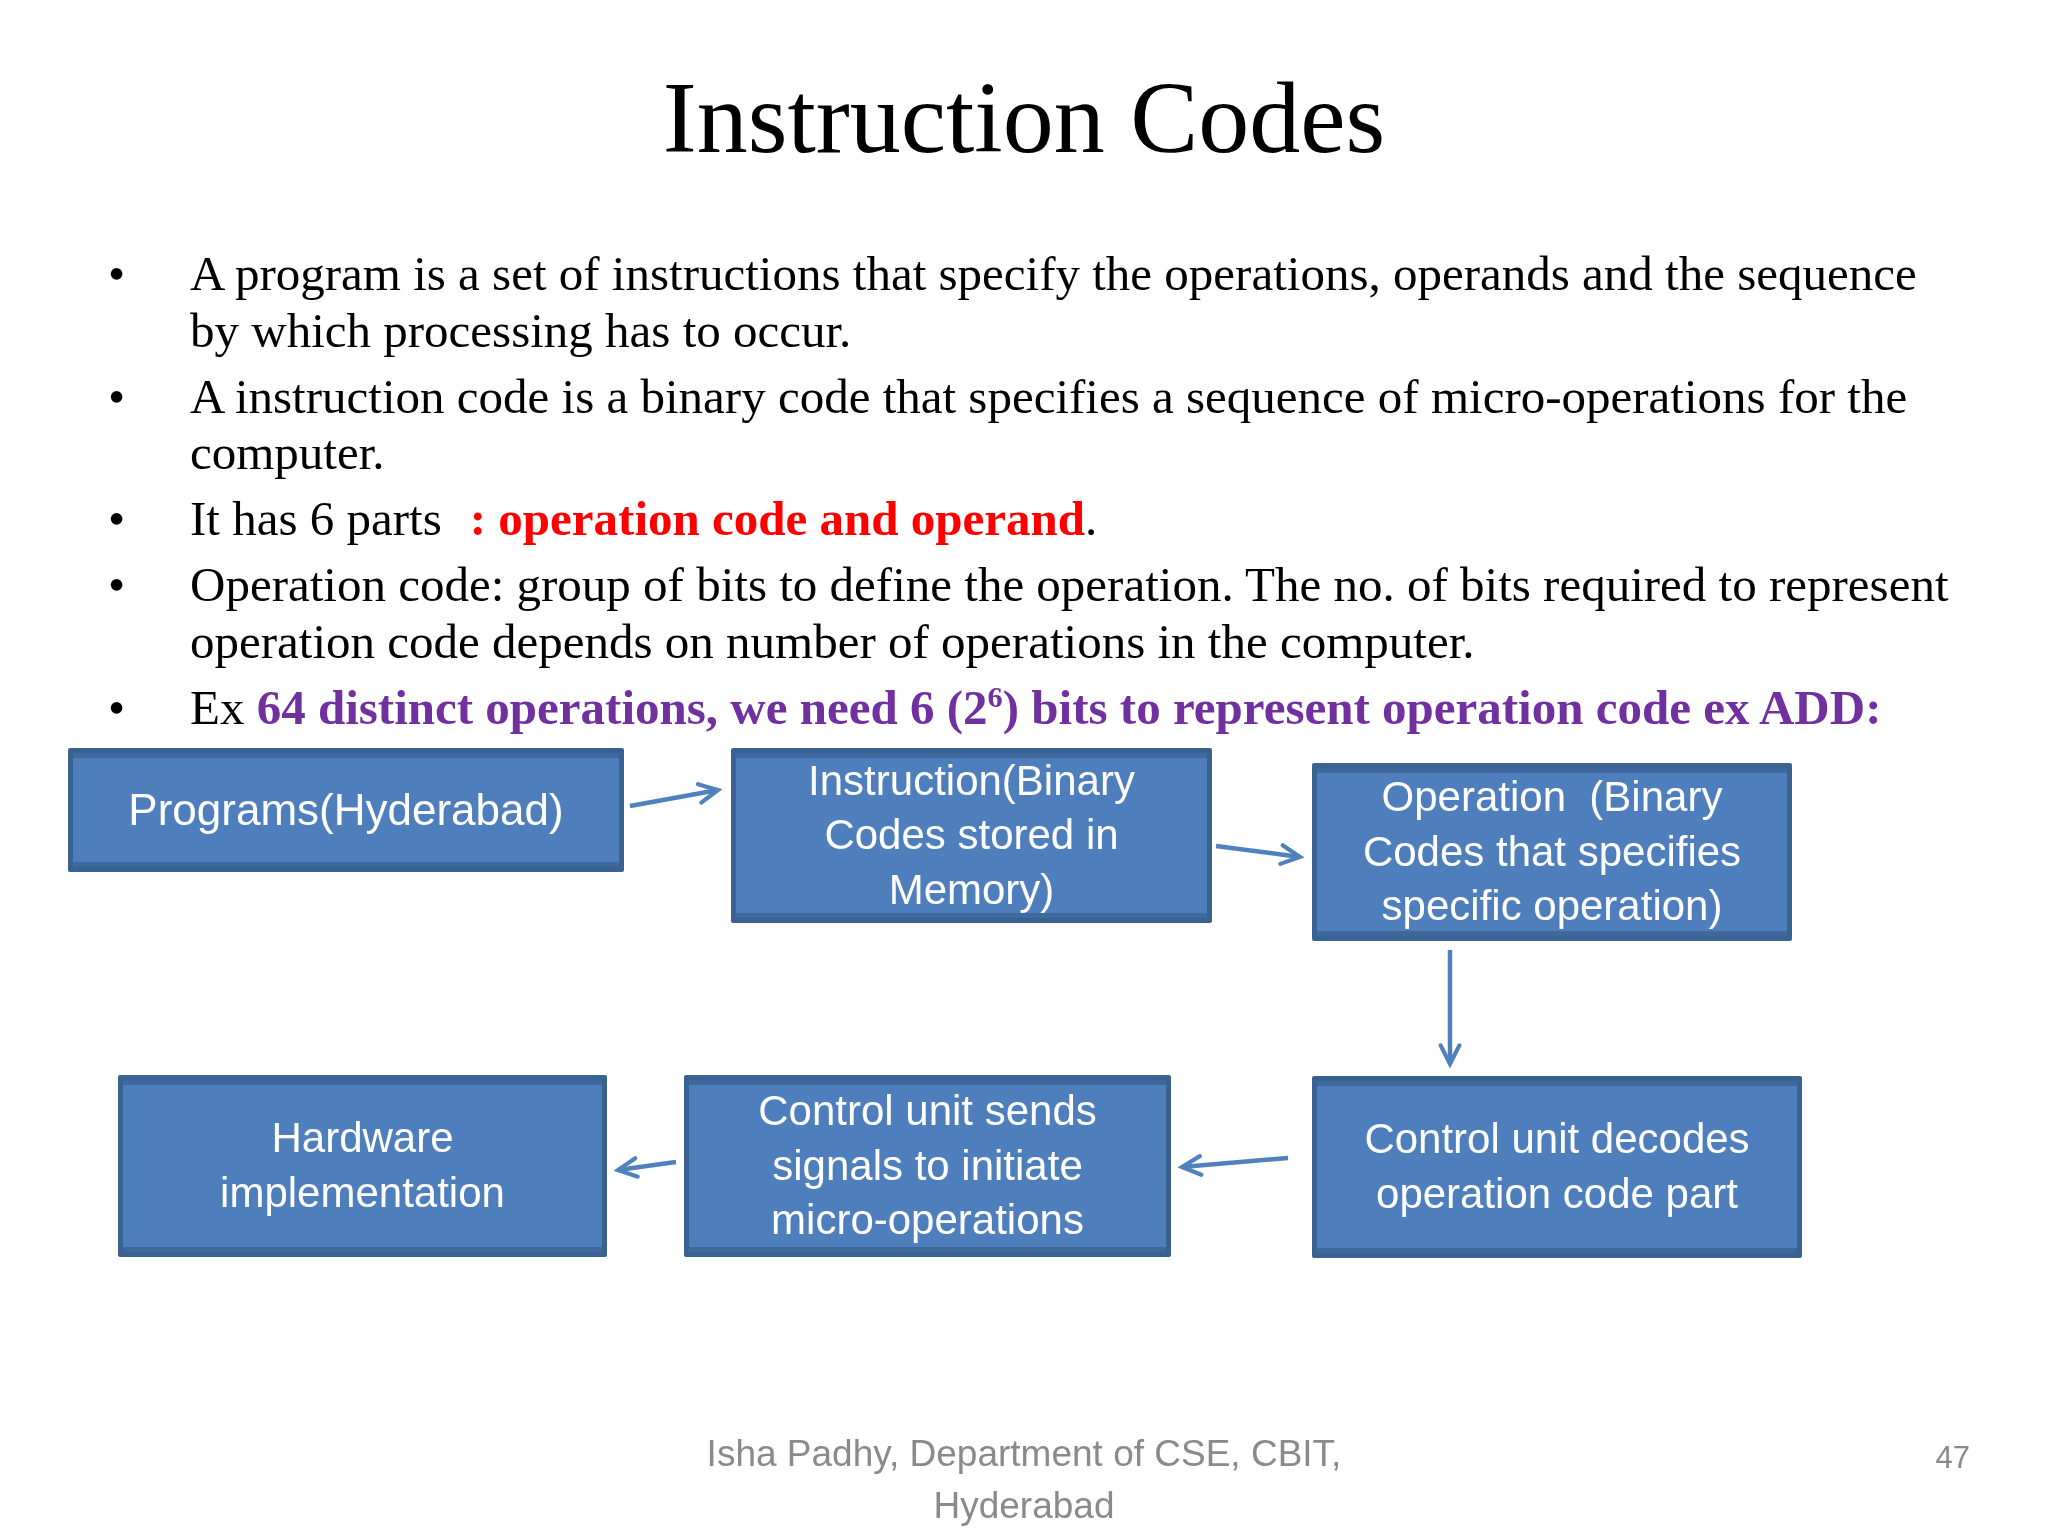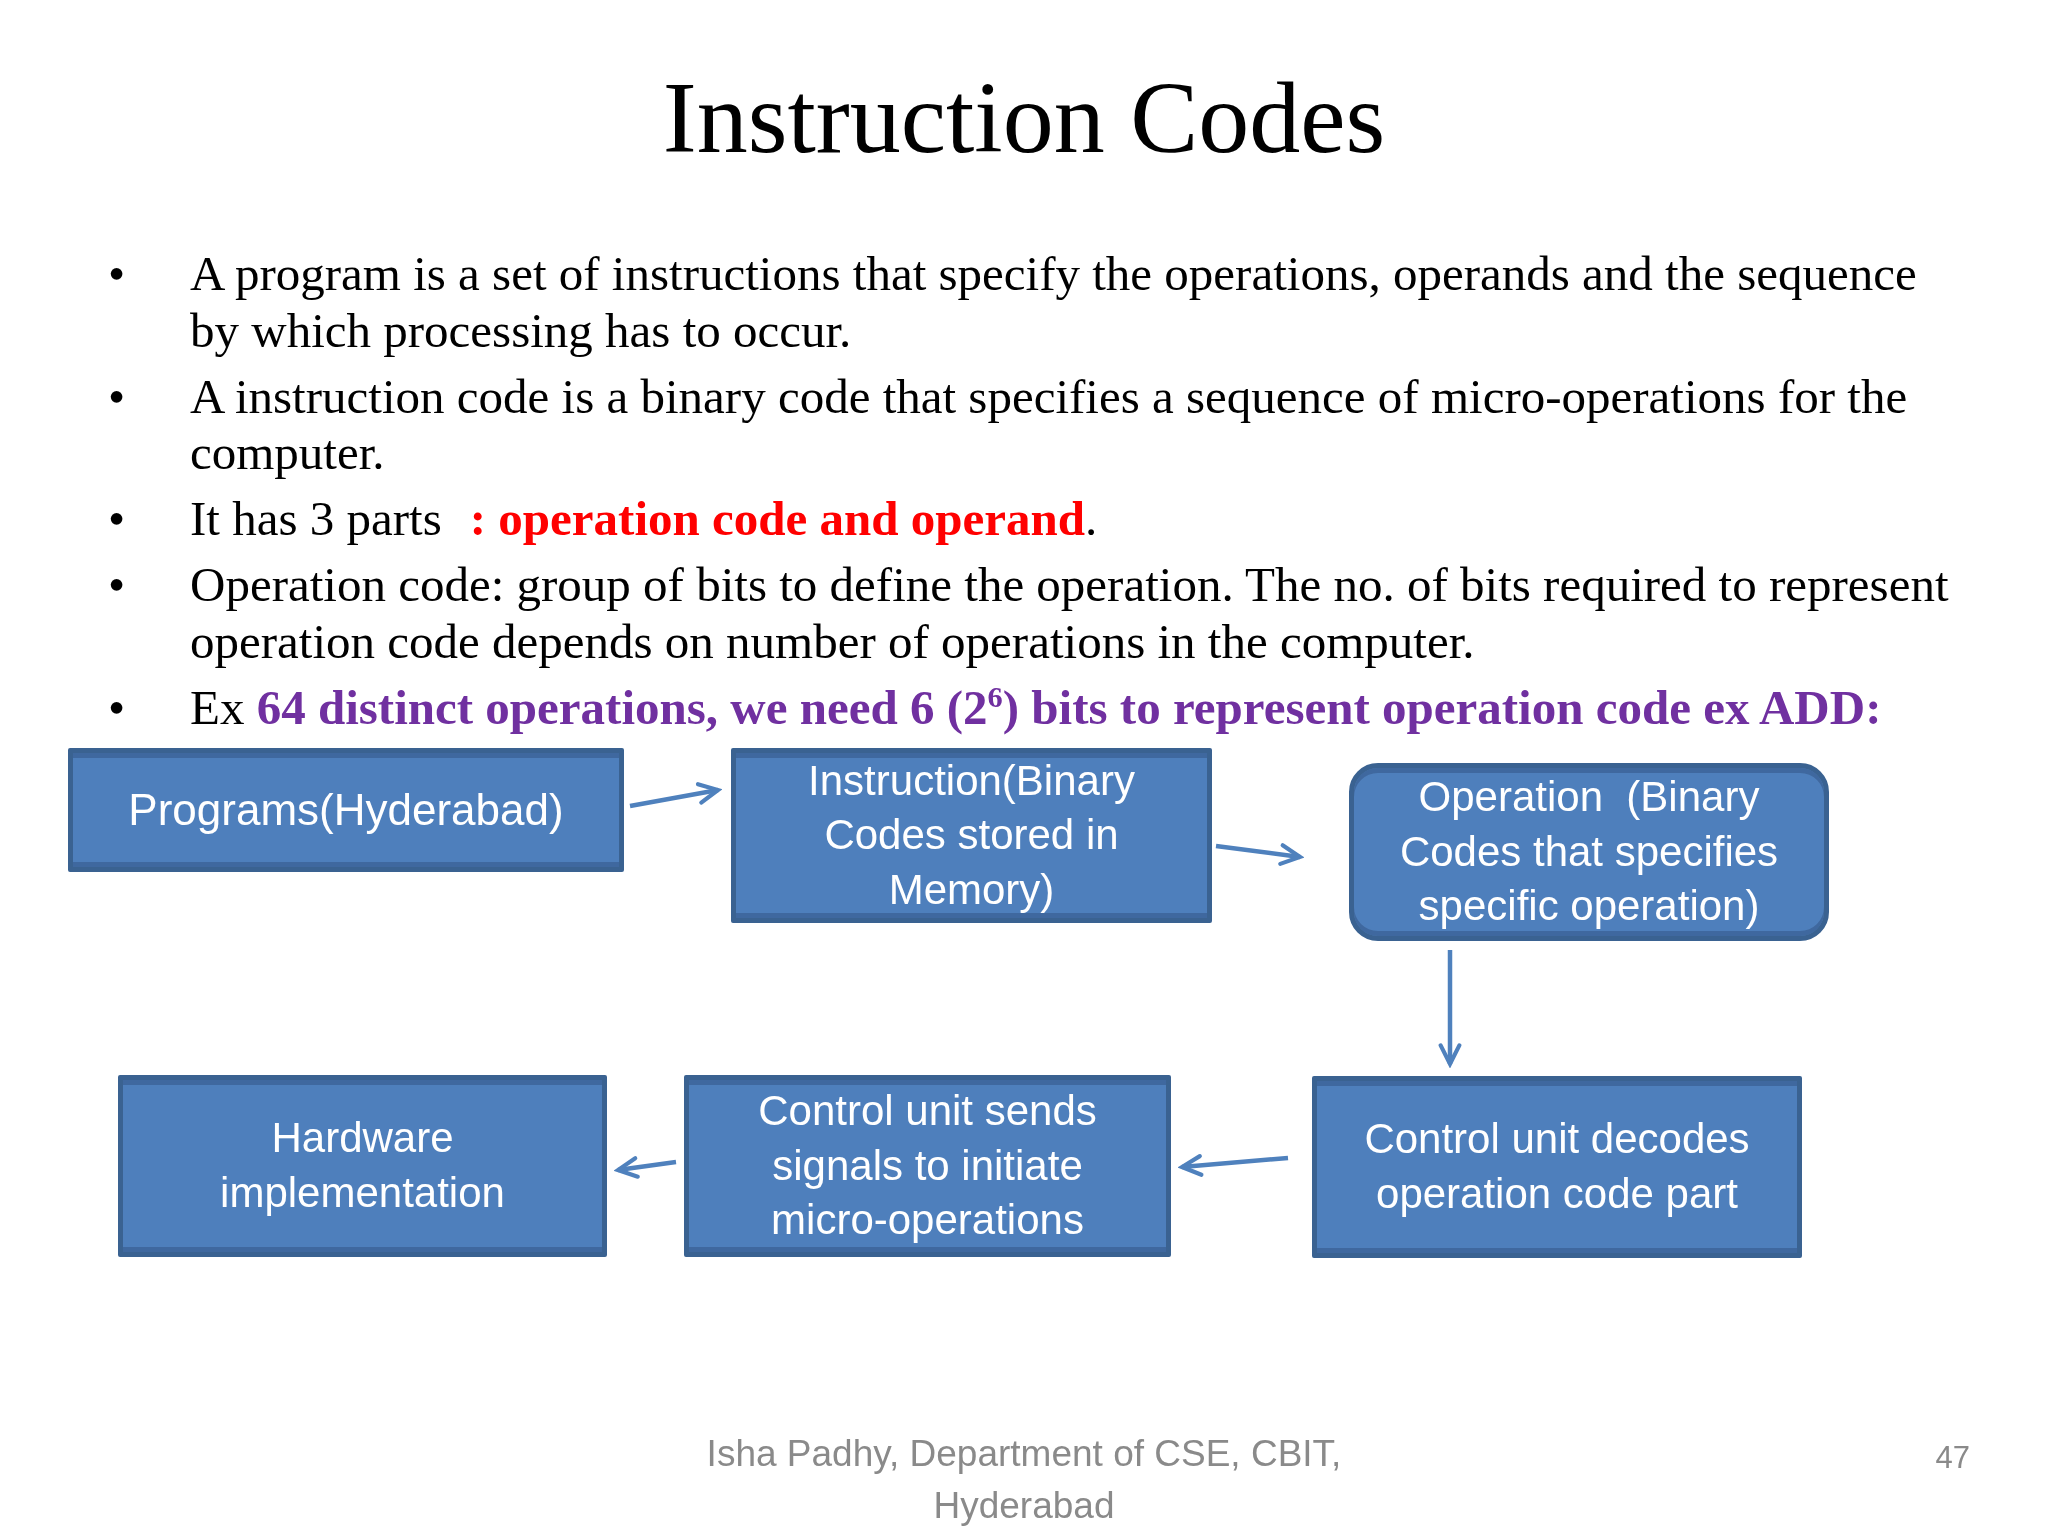--- a/index.html
+++ b/index.html
@@ -60,21 +60,21 @@
     display:flex;align-items:center;justify-content:center;
     text-align:center;
     color:#ffffff;
     font-family:"Liberation Sans", sans-serif;
     font-size:42px;
     line-height:1.3;
     white-space:pre-wrap;
   }
   .box-programs{left:68px;top:748px;width:556px;height:124px;font-size:44px;}
   .box-instruction{left:731px;top:748px;width:481px;height:175px;}
-  .box-operation{left:1349px;top:763px;width:480px;height:178px;border-radius:29px;}
+  .box-operation{left:1312px;top:763px;width:480px;height:178px;}
   .box-hardware{left:118px;top:1075px;width:489px;height:182px;}
   .box-control-signals{left:684px;top:1075px;width:487px;height:182px;}
   .box-control-decodes{left:1312px;top:1076px;width:490px;height:182px;}
   svg.arrows{
     position:absolute;left:0;top:0;width:2048px;height:1536px;
     pointer-events:none;
   }
   .arrow-line{stroke:var(--arrow-color);stroke-width:4.5;fill:none;}
   .ah-path{stroke:var(--arrow-color);stroke-width:2;fill:none;stroke-linecap:round;stroke-linejoin:miter;}
   .footer{
@@ -98,21 +98,21 @@
 </head>
 <body>
 
 <div class="slide">
 
   <div class="title">Instruction Codes</div>
 
   <ul class="bullets">
       <li><span class="seg-normal">A program is a set of instructions that specify the operations, operands and the sequence by which processing has to occur.</span></li>
       <li><span class="seg-normal">A instruction code is a binary code that specifies a sequence of micro-operations for the computer.</span></li>
-      <li><span class="seg-normal">It has 3 parts</span><span class="seg-red">: operation code and operand</span><span class="seg-normal">.</span></li>
+      <li><span class="seg-normal">It has 6 parts</span><span class="seg-red">: operation code and operand</span><span class="seg-normal">.</span></li>
       <li><span class="seg-normal">Operation code: group of bits to define the operation. The no. of bits required to represent operation code depends on number of operations in the computer.</span></li>
       <li><span class="seg-normal">Ex </span><span class="seg-purple">64 distinct operations, we need 6 (2</span><sup class="seg-purple-sup">6</sup><span class="seg-purple">) bits to represent operation code ex ADD: 110010.</span></li>
     </ul>
 
   <svg class="arrows" viewBox="0 0 2048 1536">
     <defs>
       <marker id="ah" viewBox="0 0 13 13" refX="11" refY="6.5" markerWidth="6" markerHeight="6" orient="auto">
         <path class="ah-path" d="M2,2 L11,6.5 L2,11"></path>
       </marker>
     </defs>

